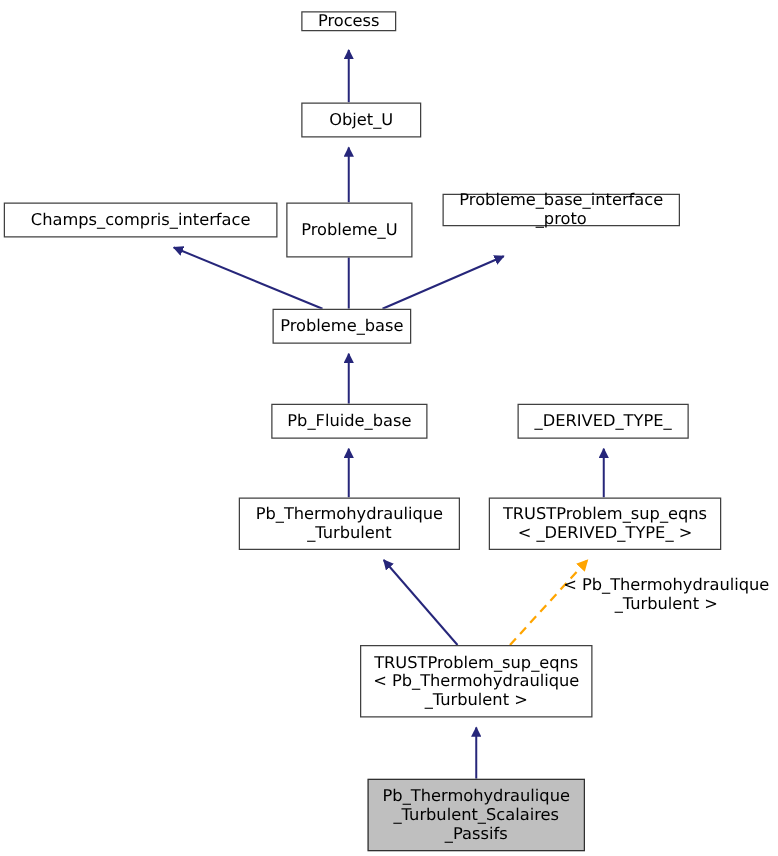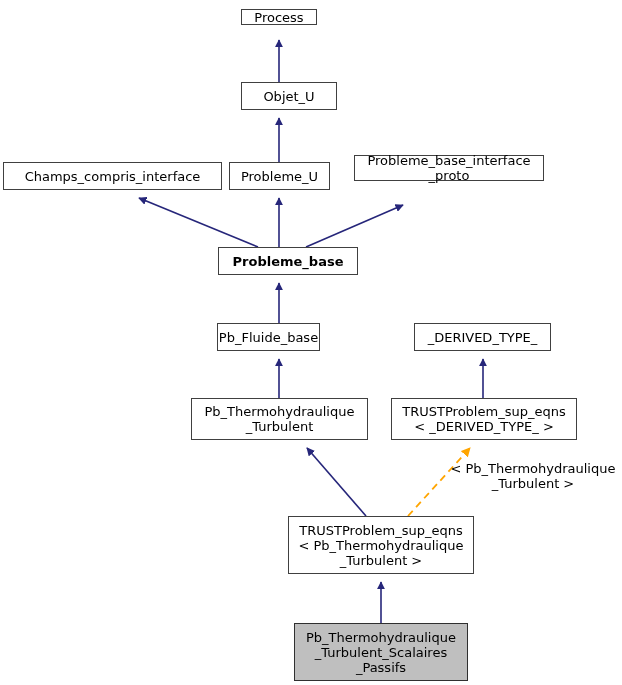--- a/index.html
+++ b/index.html
@@ -112,28 +112,28 @@
       <line x1="381" y1="623" x2="381" y2="582" stroke="#26267a" stroke-width="1.6" marker-end="url(#arrow-navy)"></line>
     </g>
   </svg>
 
   <div class="node" style="left:241px; top:9px; width:76px; height:16px;">Process</div>
 
   <div class="node" style="left:241px; top:82px; width:96px; height:28px;">Objet_U</div>
 
   <div class="node" style="left:3px; top:162px; width:219px; height:28px;">Champs_compris_interface</div>
 
-  <div class="node" style="left:229px; top:162px; width:101px; height:28px;">Probleme_U</div>
+  <div class="node" style="left:229px; top:162px; width:101px; height:44px;">Probleme_U</div>
 
   <div class="node" style="left:354px; top:155px; width:190px; height:26px;">Probleme_base_interface
 _proto</div>
 
-  <div class="node" style="left:218px; top:247px; width:140px; height:28px;font-weight:bold;">Probleme_base</div>
+  <div class="node" style="left:218px; top:247px; width:111px; height:28px;">Probleme_base</div>
 
-  <div class="node" style="left:217px; top:323px; width:103px; height:28px;">Pb_Fluide_base</div>
+  <div class="node" style="left:217px; top:323px; width:125px; height:28px;">Pb_Fluide_base</div>
 
   <div class="node" style="left:414px; top:323px; width:137px; height:28px;text-align:center;">_DERIVED_TYPE_</div>
 
   <div class="node" style="left:191px; top:398px; width:177px; height:42px;">Pb_Thermohydraulique
 _Turbulent</div>
 
   <div class="node" style="left:391px; top:398px; width:186px; height:42px;">TRUSTProblem_sup_eqns
 &lt; _DERIVED_TYPE_ &gt;</div>
 
   <div class="node" style="left:288px; top:516px; width:186px; height:58px;">TRUSTProblem_sup_eqns

